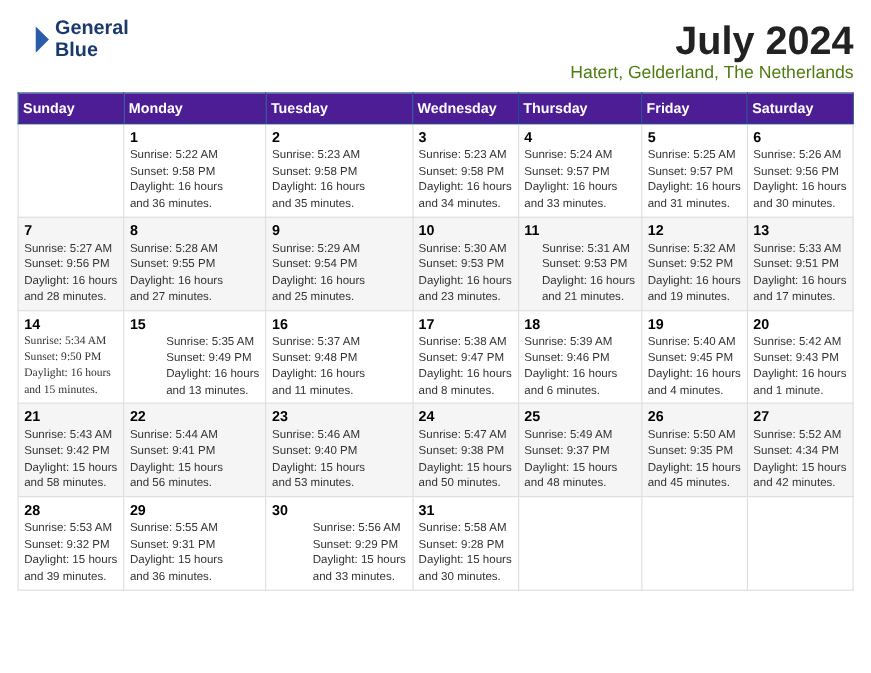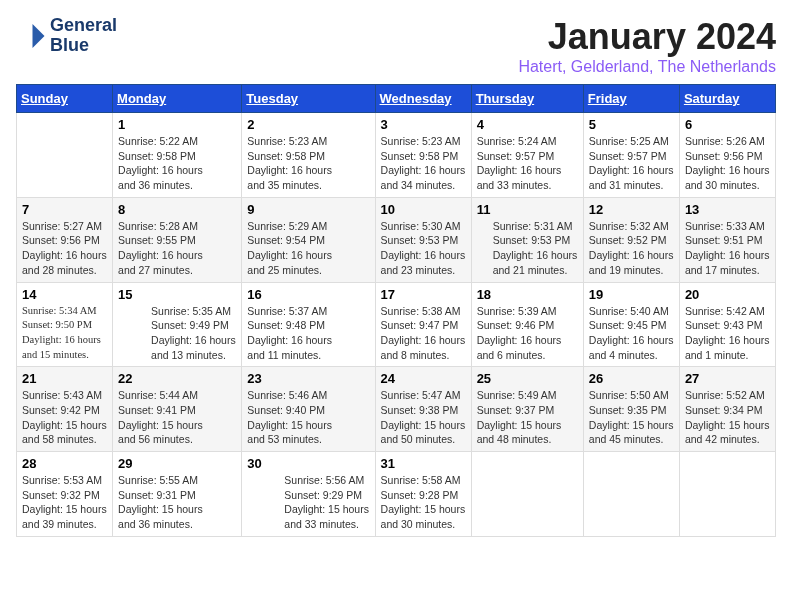--- a/index.html
+++ b/index.html
@@ -34,31 +34,30 @@
     .title-block {
       text-align: right;
     }
     .month-title {
       font-size: 36px;
       font-weight: bold;
       color: #222;
     }
     .location {
       font-size: 16px;
-      color: #8b5cf6;
+      color: #4d7c0f;
     }
     table {
       width: 100%;
       border-collapse: collapse;
       font-size: 11px;
     }
     thead tr {
-      background-color: #1d4ed8;
+      background-color: #4c1d95;
       color: #fff;
-      text-decoration: underline;
     }
     thead th {
       padding: 6px 4px;
       text-align: left;
       font-size: 13px;
       font-weight: bold;
       border: 1px solid #1e4a8a;
     }
     tbody tr {
       vertical-align: top;
@@ -96,21 +95,21 @@
     <svg class="logo-icon" viewBox="0 0 40 40">
       <polygon points="22,4 38,20 22,36" fill="#2a5caa"></polygon>
       <polygon points="28,4 38,14" fill="#5fa0d8"></polygon>
     </svg>
     <div class="logo-text">
       <div>General</div>
       <div>Blue</div>
     </div>
   </div>
   <div class="title-block">
-    <div class="month-title">January 2024</div>
+    <div class="month-title">July 2024</div>
     <div class="location">Hatert, Gelderland, The Netherlands</div>
   </div>
 </div>
 
 <table>
   <thead>
     <tr>
     <th>Sunday</th>
         <th>Monday</th>
         <th>Tuesday</th>
@@ -307,21 +306,21 @@
         <td>
           <span class="day-number">26</span>
           <div class="day-info" style="white-space: pre-line;">Sunrise: 5:50 AM
 Sunset: 9:35 PM
 Daylight: 15 hours
 and 45 minutes.</div>
         </td>
         <td>
           <span class="day-number">27</span>
           <div class="day-info" style="white-space: pre-line;">Sunrise: 5:52 AM
-Sunset: 9:34 PM
+Sunset: 4:34 PM
 Daylight: 15 hours
 and 42 minutes.</div>
         </td>
       </tr>
       <tr>
         <td>
           <span class="day-number">28</span>
           <div class="day-info" style="white-space: pre-line;">Sunrise: 5:53 AM
 Sunset: 9:32 PM
 Daylight: 15 hours

